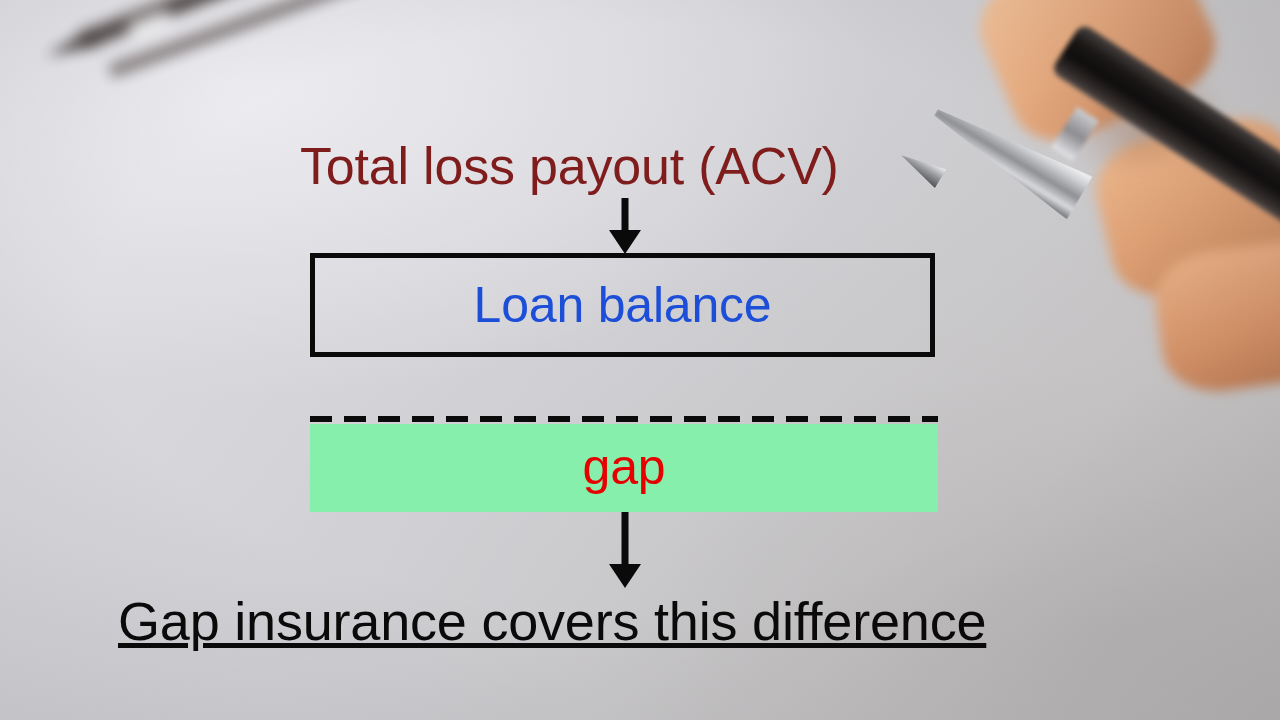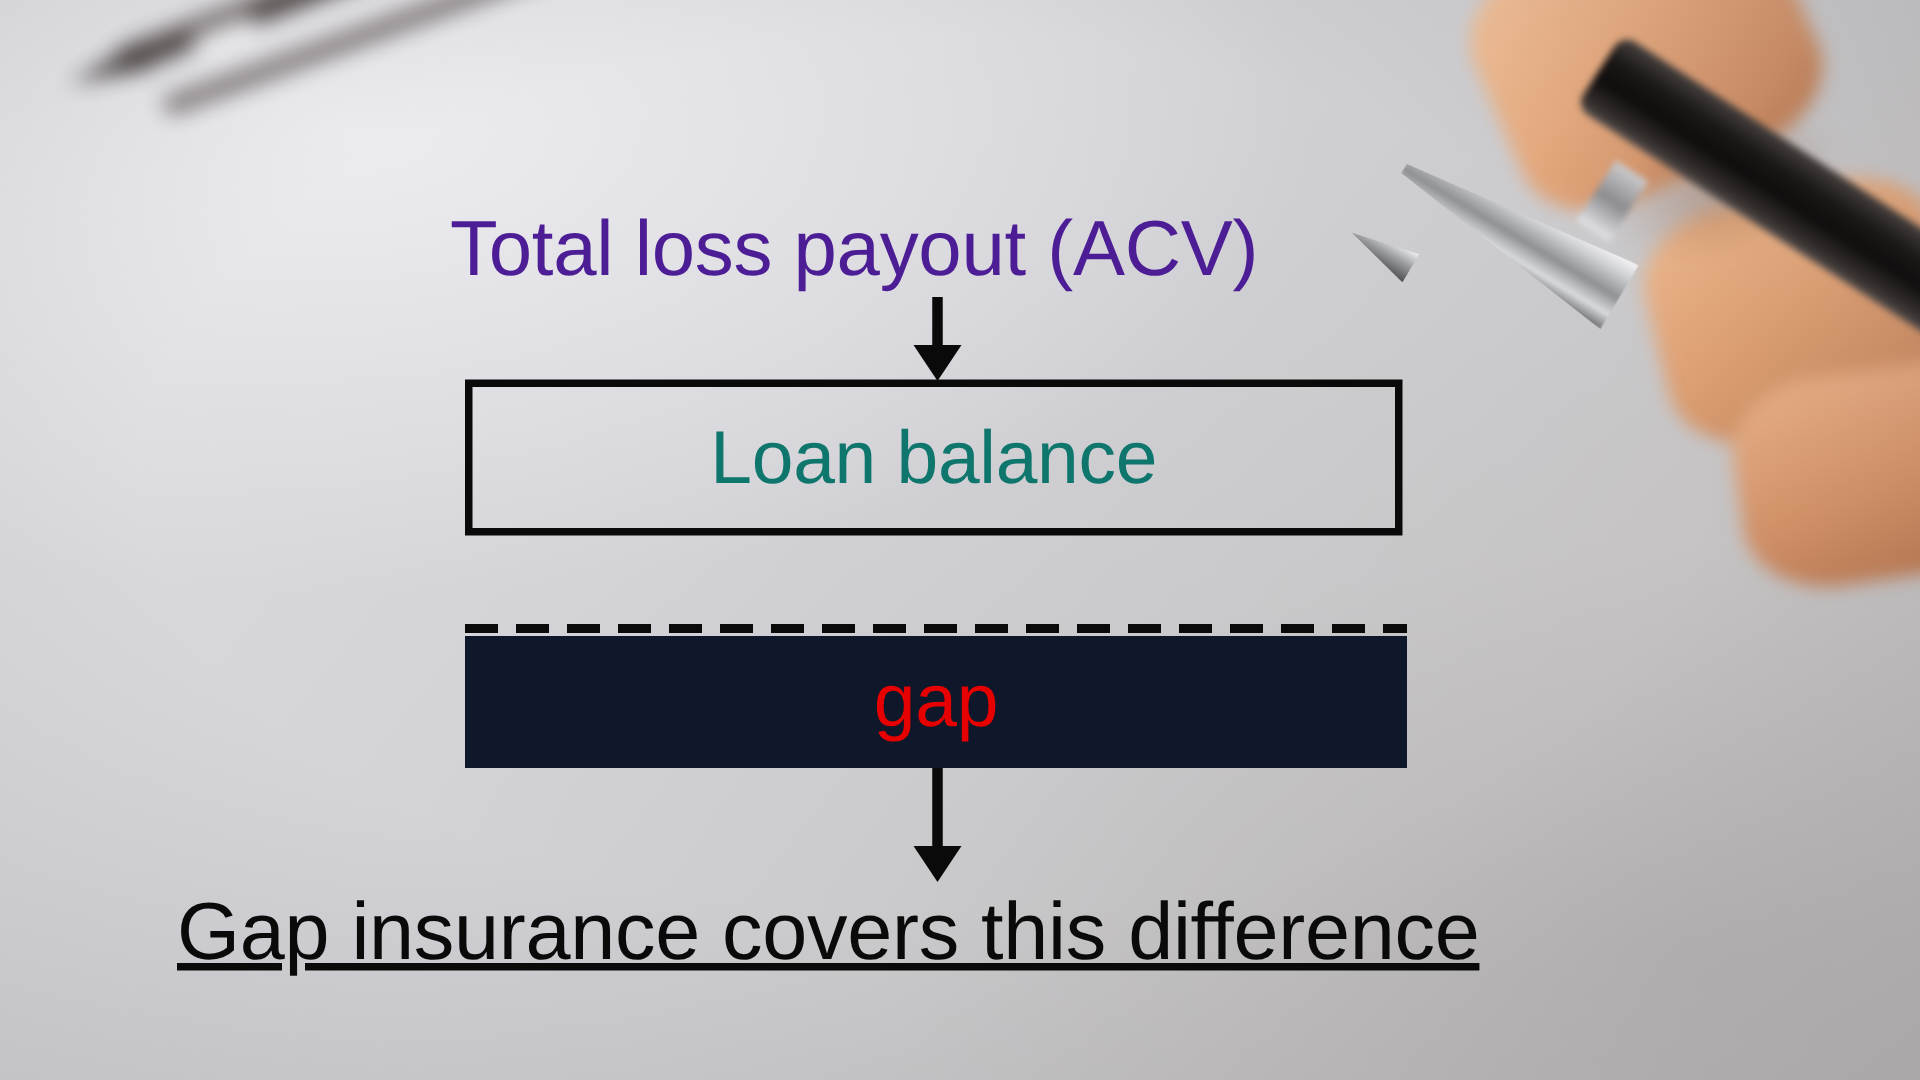--- a/index.html
+++ b/index.html
@@ -175,21 +175,21 @@
     position: absolute;
     inset: 0;
   }
 
   .caption-top {
     position: absolute;
     left: 300px;
     top: 139px;
     font-size: 52px;
     line-height: 1.05;
-    color: #4c1d95;
+    color: #7f1d1d;
     white-space: nowrap;
     letter-spacing: -0.2px;
   }
 
   .caption-bottom {
     position: absolute;
     left: 118px;
     top: 593px;
     font-size: 54px;
     line-height: 1.05;
@@ -239,21 +239,21 @@
     height: 104px;
     box-sizing: border-box;
     border: 5px solid #0a0a0a;
     background: transparent;
     display: flex;
     align-items: center;
     justify-content: center;
   }
   .loan-box-label {
     font-size: 50px;
-    color: #0f766e;
+    color: #1d4ed8;
     line-height: 1;
     letter-spacing: -0.2px;
     white-space: nowrap;
   }
 
   
   .dashed-line {
     position: absolute;
     left: 310px;
     top: 416px;
@@ -264,21 +264,21 @@
     background-repeat: repeat-x;
   }
 
   
   .gap-band {
     position: absolute;
     left: 310px;
     top: 424px;
     width: 628px;
     height: 88px;
-    background: #0f172a;
+    background: #86efac;
     display: flex;
     align-items: center;
     justify-content: center;
   }
   .gap-band-label {
     font-size: 50px;
     color: #e60000;
     line-height: 1;
     letter-spacing: -0.2px;
     white-space: nowrap;

